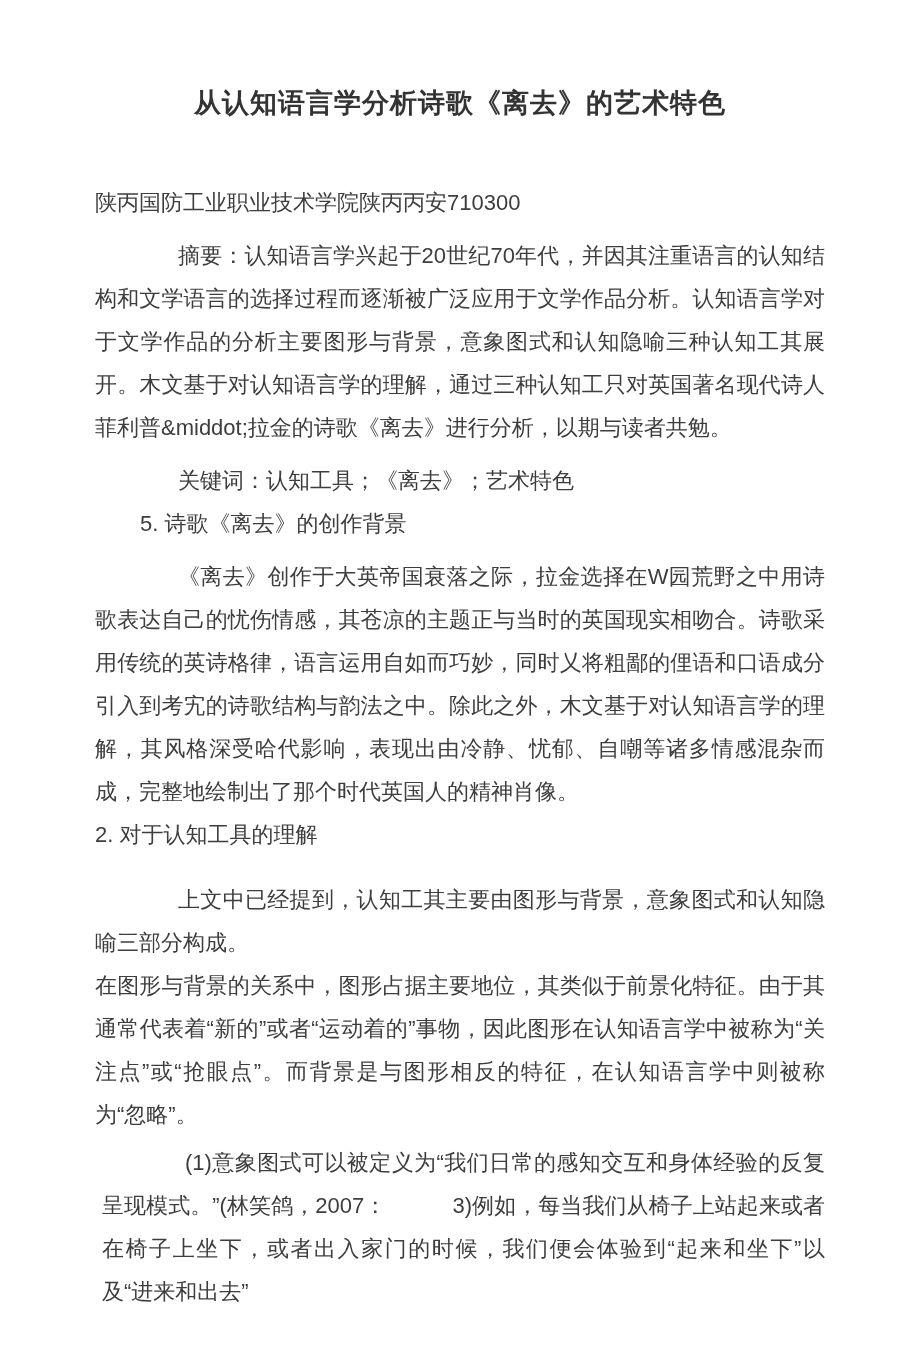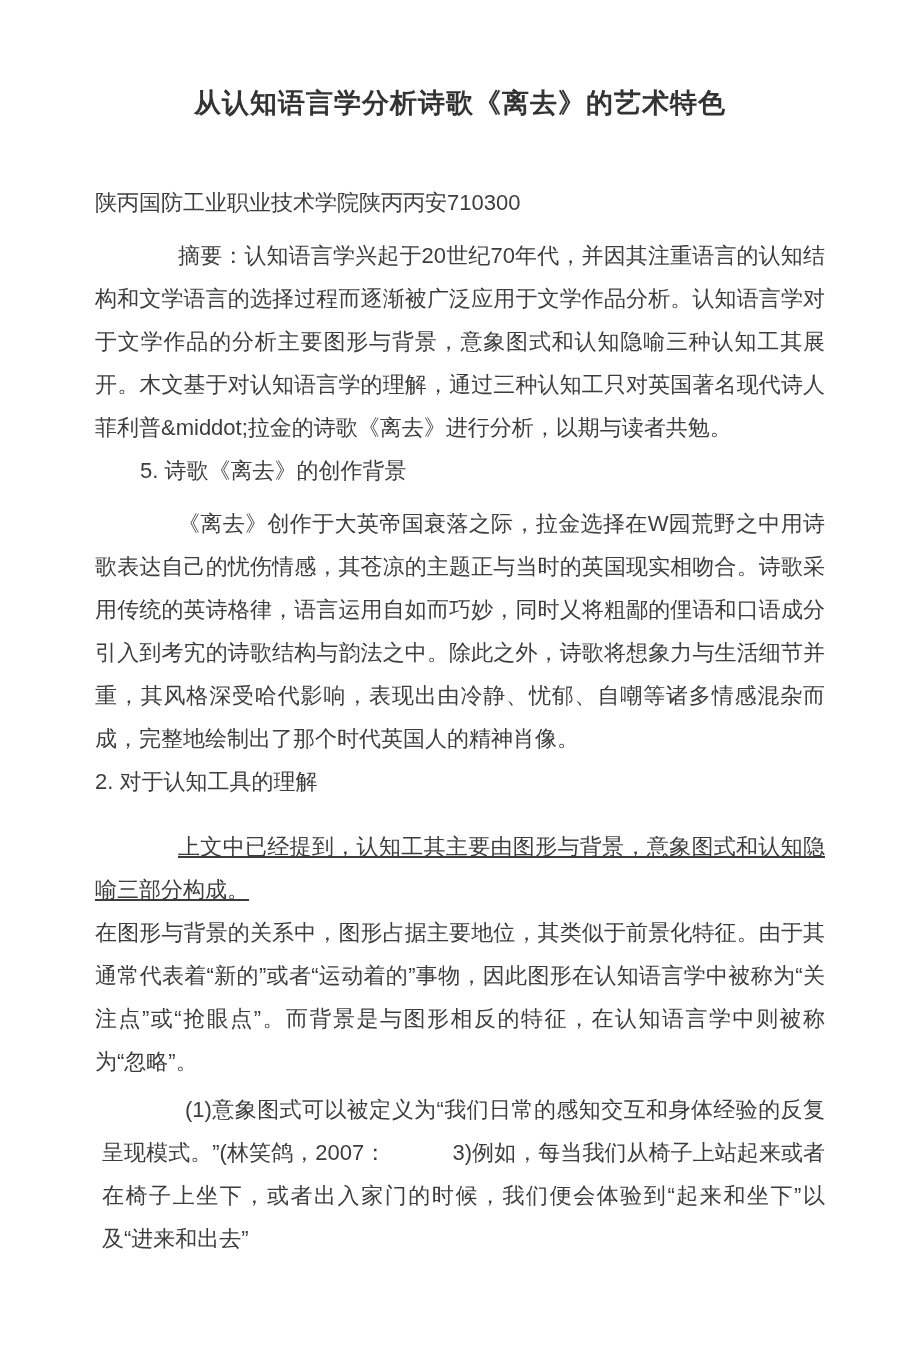--- a/index.html
+++ b/index.html
@@ -34,37 +34,38 @@
     font-size: 22px;
     line-height: 43px;
     margin: 0;
     text-align: justify;
     word-break: break-all;
   }
   .indent    { text-indent: 83px; }
   .indent-sm { text-indent: 45px; }
   .gap-xs { margin-top: 5px; margin-left: 7px; }
   .gap-sm { margin-top: 10px; }
-  .gap-md { margin-top: 22px; text-decoration: underline; }
+  .gap-md { margin-top: 22px; }
 </style>
 </head>
 <body>
 
 <div class="page">
 
   <h1 class="doc-title">从认知语言学分析诗歌《离去》的艺术特色</h1>
 
   <p class="para">陕丙国防工业职业技术学院陕丙丙安710300</p>
 
   <p class="para indent gap-sm">摘要：认知语言学兴起于20世纪70年代，并因其注重语言的认知结构和文学语言的选择过程而逐渐被广泛应用于文学作品分析。认知语言学对于文学作品的分析主要图形与背景，意象图式和认知隐喻三种认知工其展开。木文基于对认知语言学的理解，通过三种认知工只对英国著名现代诗人菲利普&amp;middot;拉金的诗歌《离去》进行分析，以期与读者共勉。</p>
 
+  <p class="para indent gap-sm">关键词：认知工具；《离去》；艺术特色</p>
 
   <p class="para indent-sm">5. 诗歌《离去》的创作背景</p>
 
-  <p class="para indent gap-sm">《离去》创作于大英帝国衰落之际，拉金选择在W园荒野之中用诗歌表达自己的忧伤情感，其苍凉的主题正与当时的英国现实相吻合。诗歌采用传统的英诗格律，语言运用自如而巧妙，同时乂将粗鄙的俚语和口语成分引入到考宄的诗歌结构与韵法之中。除此之外，诗歌将想象力与生活细节并重，其风格深受哈代影响，表现出由冷静、忧郁、自嘲等诸多情感混杂而成，完整地绘制出了那个时代英国人的精神肖像。</p>
+  <p class="para indent gap-sm">《离去》创作于大英帝国衰落之际，拉金选择在W园荒野之中用诗歌表达自己的忧伤情感，其苍凉的主题正与当时的英国现实相吻合。诗歌采用传统的英诗格律，语言运用自如而巧妙，同时乂将粗鄙的俚语和口语成分引入到考宄的诗歌结构与韵法之中。除此之外，木文基于对认知语言学的理解，其风格深受哈代影响，表现出由冷静、忧郁、自嘲等诸多情感混杂而成，完整地绘制出了那个时代英国人的精神肖像。</p>
 
   <p class="para">2. 对于认知工具的理解</p>
 
   <p class="para indent gap-md">上文中已经提到，认知工其主要由图形与背景，意象图式和认知隐喻三部分构成。</p>
 
   <p class="para">在图形与背景的关系中，图形占据主要地位，其类似于前景化特征。由于其通常代表着“新的”或者“运动着的”事物，因此图形在认知语言学中被称为“关注点”或“抢眼点”。而背景是与图形相反的特征，在认知语言学中则被称为“忽略”。</p>
 
   <p class="para indent gap-xs">(1)意象图式可以被定义为“我们日常的感知交互和身体经验的反复呈现模式。”(林笑鸽，2007：　　　3)例如，每当我们从椅子上站起来或者在椅子上坐下，或者出入家门的时候，我们便会体验到“起来和坐下”以及“进来和出去”</p>
 
 </div>

